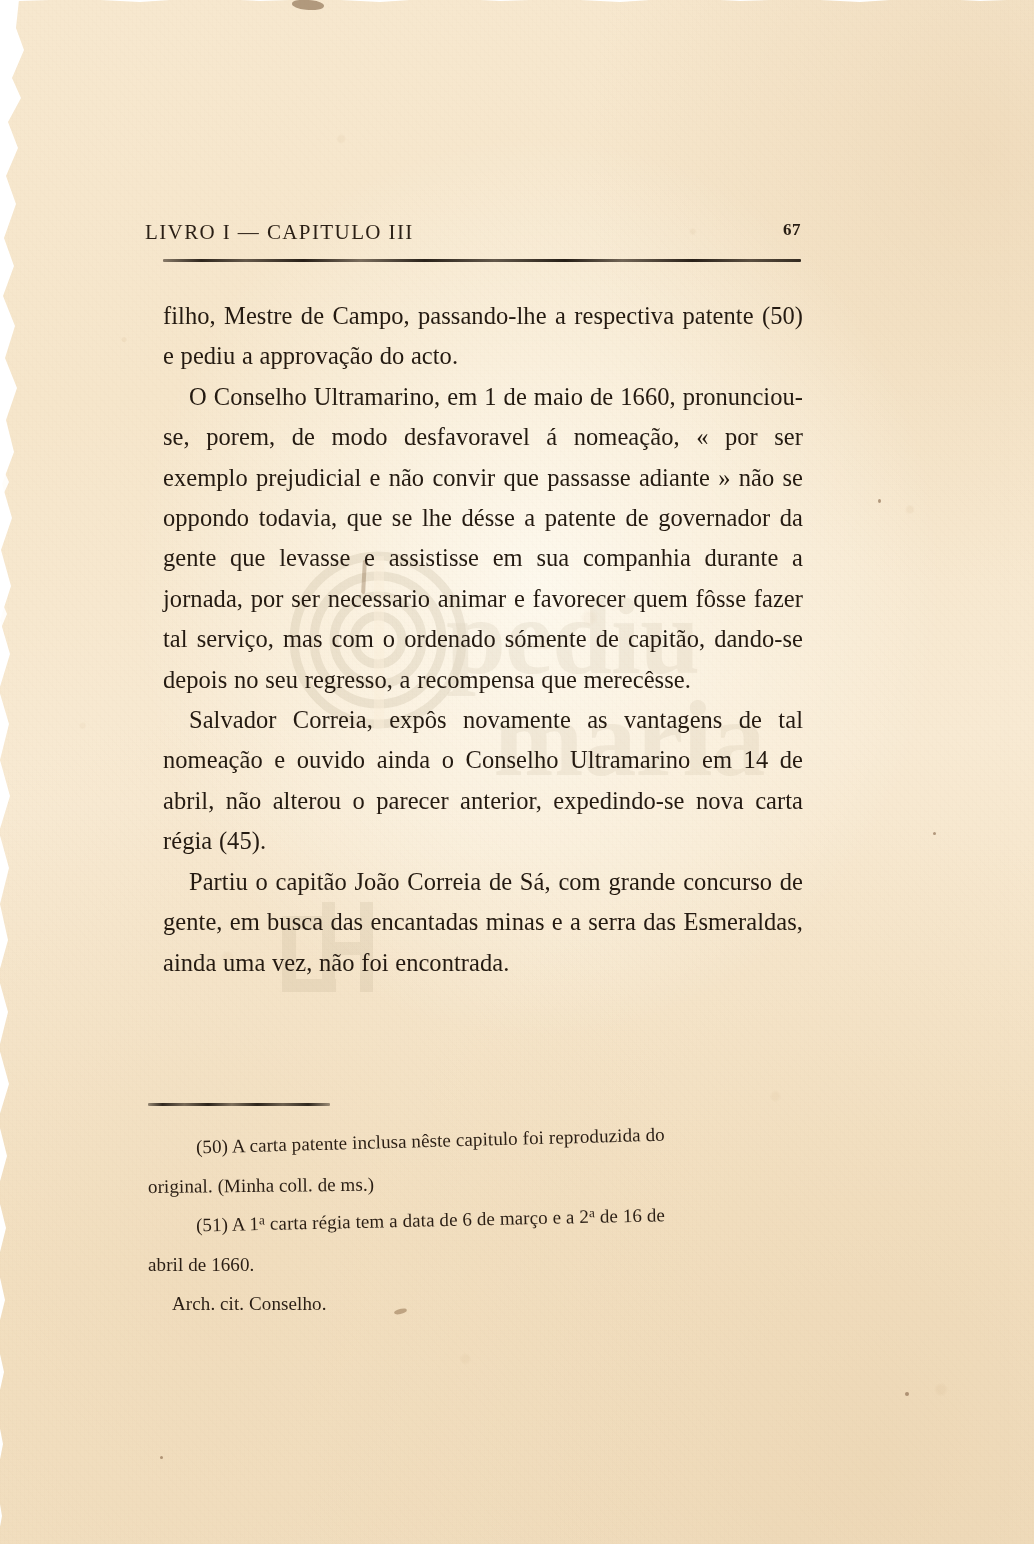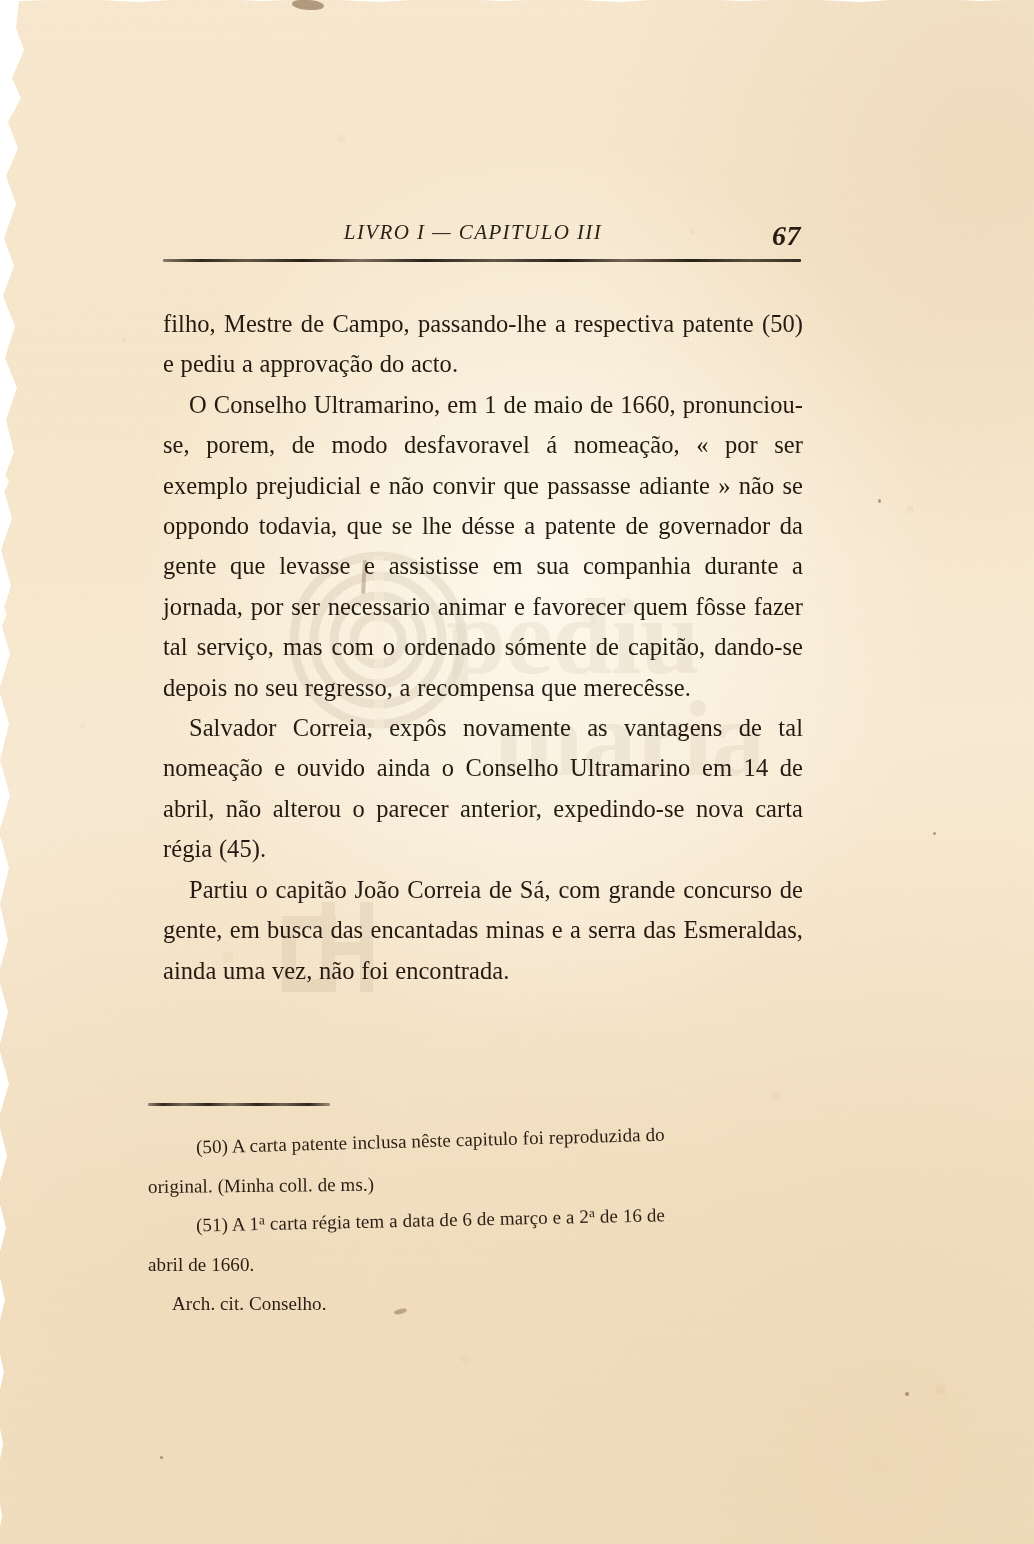--- a/index.html
+++ b/index.html
@@ -117,37 +117,36 @@
   .header {
     position: absolute;
     left: 163px;
     top: 220px;
     width: 638px;
     z-index: 3;
   }
   .header-row {
     display: flex;
     align-items: baseline;
-    justify-content: center;
+    justify-content: flex-start;
     position: relative;
     height: 30px;
-    font-style: italic;
   }
   .header-title {
     font-size: 21px;
     letter-spacing: 1.4px;
     color: #2a1f15;
     white-space: nowrap;
     margin-left: -18px;
   }
   .header-pageno {
     position: absolute;
     right: 0;
     top: 0;
-    font-size: 28px;
+    font-size: 17px;
     font-weight: 700;
     color: #281d13;
     letter-spacing: 0.5px;
   }
   .header-rule {
     margin-top: 9px;
     height: 3px;
     width: 638px;
     background: linear-gradient(90deg,
       rgba(45,33,22,0.55) 0%,
@@ -162,21 +161,21 @@
       rgba(28,20,13,0.94) 83%,
       rgba(38,28,18,0.75) 92%,
       rgba(30,22,14,0.90) 100%);
     border-radius: 1px;
   }
 
   
   .body {
     position: absolute;
     left: 163px;
-    top: 304px;
+    top: 296px;
     width: 640px;
     z-index: 3;
   }
   .para {
     margin: 0 0 0 0;
     font-size: 24.5px;
     line-height: 40.4px;
     color: #241a11;
     text-align: justify;
     text-align-last: left;

